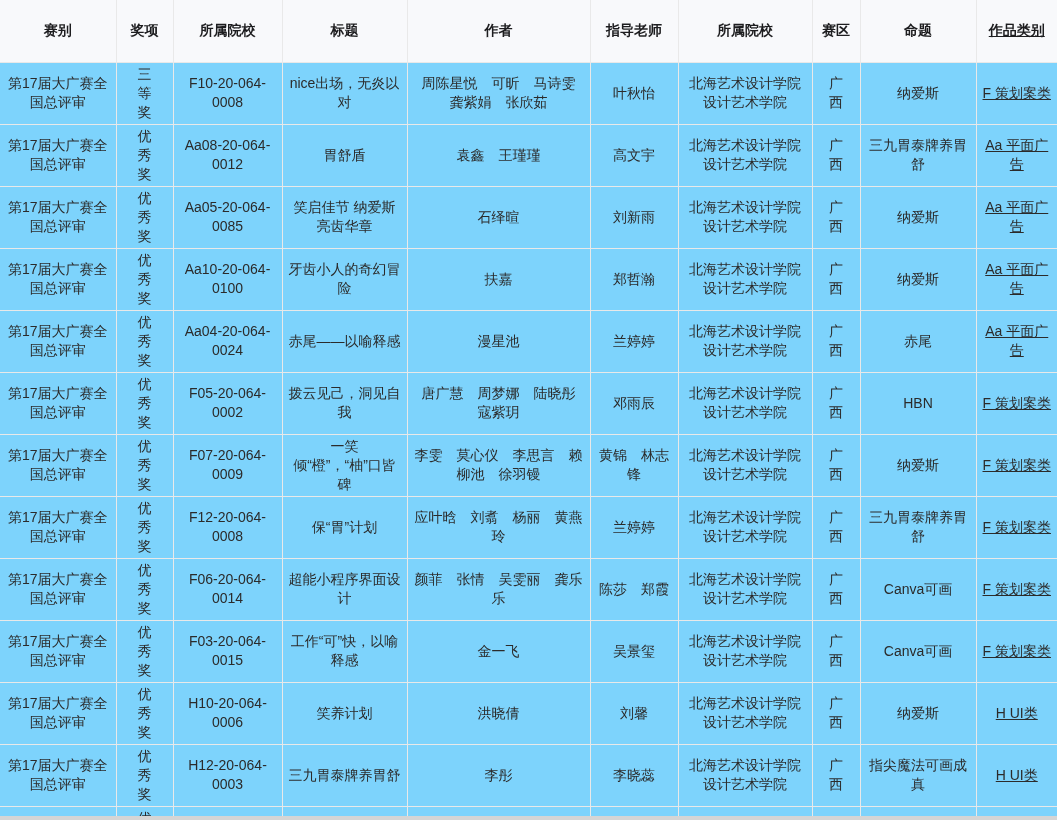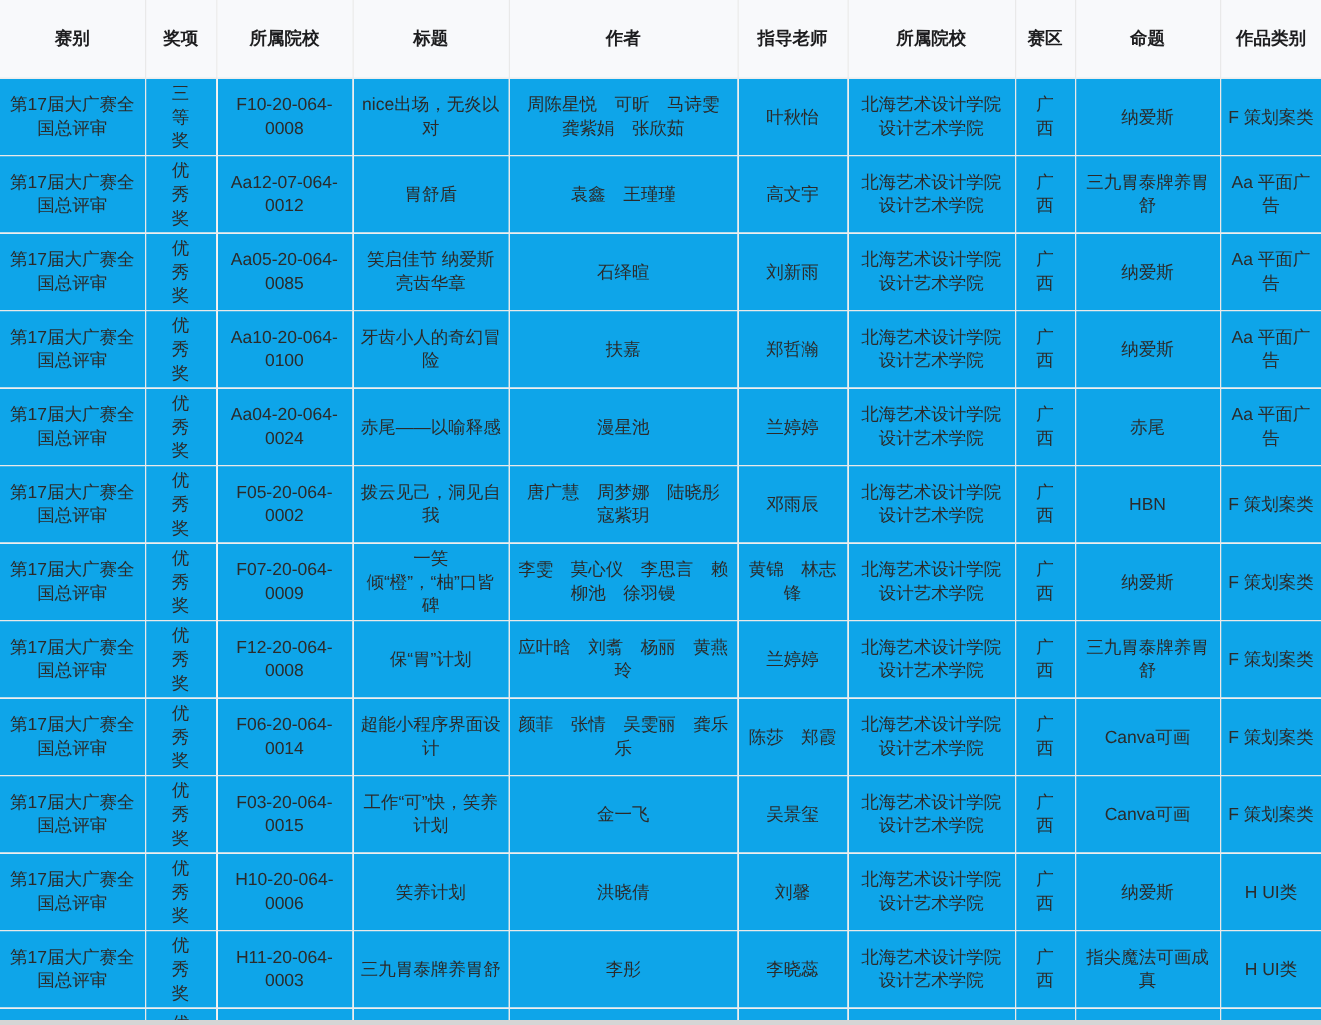--- a/index.html
+++ b/index.html
@@ -26,31 +26,32 @@
     border-right: 1px solid #e9e9e9;
     border-bottom: 1px solid #e9e9e9;
     text-align: center;
     vertical-align: middle;
     padding: 2px 6px;
     box-sizing: border-box;
     overflow: hidden;
   }
   table.awards th:last-child, table.awards td:last-child {
     border-right: none;
+    text-decoration: underline;
   }
   table.awards thead th {
     background: #f8f9fb;
     font-weight: bold;
     color: #1d1d1f;
     height: 62px;
     font-size: 14px;
   }
   table.awards tbody tr {
     height: 58px;
-    background: #0ea5e9;
+    background: #7dd3fc;
   }
   .cw {
     line-height: 19px;
     word-break: break-word;
     white-space: pre-wrap;
     margin: 0 auto;
   }
   .cw.vert {
     width: 1.1em;
     word-break: break-all;
@@ -131,21 +132,21 @@
           </td>
         </tr>
         <tr>
           <td>
             <div class="cw">第17届大广赛全国总评审</div>
           </td>
           <td>
             <div class="cw vert">优秀奖</div>
           </td>
           <td>
-            <div class="cw">Aa12-07-064-0012</div>
+            <div class="cw">Aa08-20-064-0012</div>
           </td>
           <td>
             <div class="cw">胃舒盾</div>
           </td>
           <td>
             <div class="cw">袁鑫　王瑾瑾</div>
           </td>
           <td>
             <div class="cw">高文宇</div>
           </td>
@@ -390,21 +391,21 @@
           <td>
             <div class="cw">第17届大广赛全国总评审</div>
           </td>
           <td>
             <div class="cw vert">优秀奖</div>
           </td>
           <td>
             <div class="cw">F03-20-064-0015</div>
           </td>
           <td>
-            <div class="cw">工作“可”快，笑养计划</div>
+            <div class="cw">工作“可”快，以喻释感</div>
           </td>
           <td>
             <div class="cw">金一飞</div>
           </td>
           <td>
             <div class="cw">吴景玺</div>
           </td>
           <td>
             <div class="cw">北海艺术设计学院设计艺术学院</div>
           </td>
@@ -451,21 +452,21 @@
           </td>
         </tr>
         <tr>
           <td>
             <div class="cw">第17届大广赛全国总评审</div>
           </td>
           <td>
             <div class="cw vert">优秀奖</div>
           </td>
           <td>
-            <div class="cw">H11-20-064-0003</div>
+            <div class="cw">H12-20-064-0003</div>
           </td>
           <td>
             <div class="cw">三九胃泰牌养胃舒</div>
           </td>
           <td>
             <div class="cw">李彤</div>
           </td>
           <td>
             <div class="cw">李晓蕊</div>
           </td>

